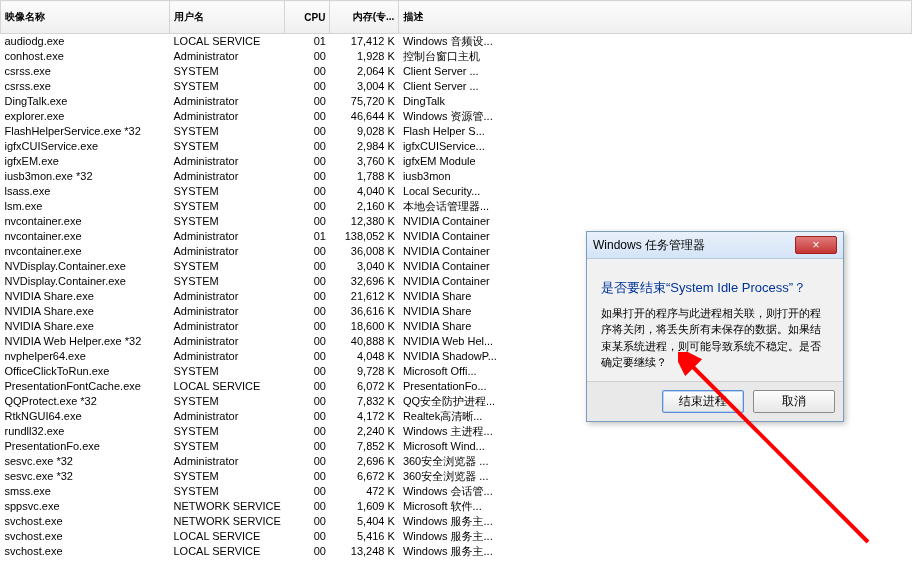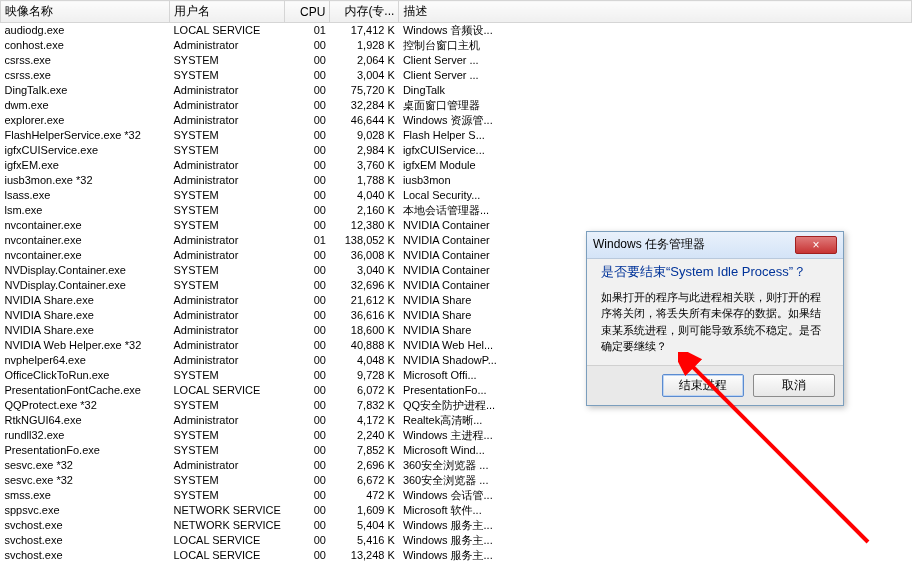--- a/index.html
+++ b/index.html
@@ -1,27 +1,27 @@
 <!DOCTYPE html>
 <html><head>
 <meta charset="utf-8">
 <style>
   body{margin:0;font-family:SimSun,"MS Sans Serif",sans-serif;font-size:11px;background:#fff;color:#000;overflow:hidden;width:912px;height:585px;position:relative}
   .tm{width:912px;height:585px;overflow:hidden}
   table{border-collapse:collapse;width:100%}
-  thead th{background:linear-gradient(#fcfcfc,#efefef);border:1px solid #d5d5d5;text-align:left;font-weight:normal;padding:2px 4px;white-space:nowrap;font-size:12px}
+  thead th{background:linear-gradient(#fcfcfc,#efefef);border:1px solid #d5d5d5;text-align:left;font-weight:bold;padding:9px 4px;white-space:nowrap;font-size:10px}
   tbody td{padding:1px 4px;white-space:nowrap;font-size:11px;line-height:13px}
   .c-cpu,.c-mem{text-align:right}
   .c-name{width:160px}.c-user{width:100px}.c-cpu{width:36px}.c-mem{width:60px}.c-desc{}
   
   .dlg{position:absolute;left:586px;top:231px;width:256px;background:#f1f1f1;border:1px solid #7b9ebd;box-shadow:2px 2px 6px rgba(0,0,0,.25);font-size:12px}
-  .ttl{background:linear-gradient(#e9f1fb,#d4e4f7);padding:4px 6px;display:flex;align-items:flex-start;justify-content:space-between;border-bottom:1px solid #b9c9dc}
+  .ttl{background:linear-gradient(#e9f1fb,#d4e4f7);padding:4px 6px;display:flex;align-items:center;justify-content:space-between;border-bottom:1px solid #b9c9dc}
   .ttl span{font-size:12px}
   .close{background:linear-gradient(#e07b7b,#c73434);color:#fff;width:40px;height:16px;font-size:10px;line-height:16px;text-align:center;border:1px solid #a02020;border-radius:2px}
-  .body{padding:4px 14px 10px}
+  .body{padding:20px 14px 10px}
   .q{color:#003399;font-size:13px;margin-bottom:8px;line-height:1.35}
   .msg{color:#000;font-size:11px;line-height:1.5}
   .btns{background:#e9e9e9;padding:8px;text-align:right;border-top:1px solid #d0d0d0}
   .btn{display:inline-block;min-width:60px;padding:2px 10px;margin-left:6px;font-size:12px;background:linear-gradient(#fdfdfd,#e7e7e7);border:1px solid #8b8b8b;border-radius:2px;text-align:center}
   .btn.primary{border:1px solid #5b8bd0;box-shadow:0 0 0 1px #bcd4f3 inset}
   
   .arrow{position:absolute;left:678px;top:352px;width:200px;height:200px;pointer-events:none}
 </style>
 </head>
 <body>
@@ -65,27 +65,20 @@
           <td class="c-cpu">00</td>
           <td class="c-mem">3,004 K</td>
           <td class="c-desc">Client Server ...</td>
         </tr>
         <tr>
           <td class="c-name">DingTalk.exe</td>
           <td class="c-user">Administrator</td>
           <td class="c-cpu">00</td>
           <td class="c-mem">75,720 K</td>
           <td class="c-desc">DingTalk</td>
-        </tr>
-        <tr>
-          <td class="c-name">dwm.exe</td>
-          <td class="c-user">Administrator</td>
-          <td class="c-cpu">00</td>
-          <td class="c-mem">32,284 K</td>
-          <td class="c-desc">桌面窗口管理器</td>
         </tr>
         <tr>
           <td class="c-name">explorer.exe</td>
           <td class="c-user">Administrator</td>
           <td class="c-cpu">00</td>
           <td class="c-mem">46,644 K</td>
           <td class="c-desc">Windows 资源管...</td>
         </tr>
         <tr>
           <td class="c-name">FlashHelperService.exe *32</td>

